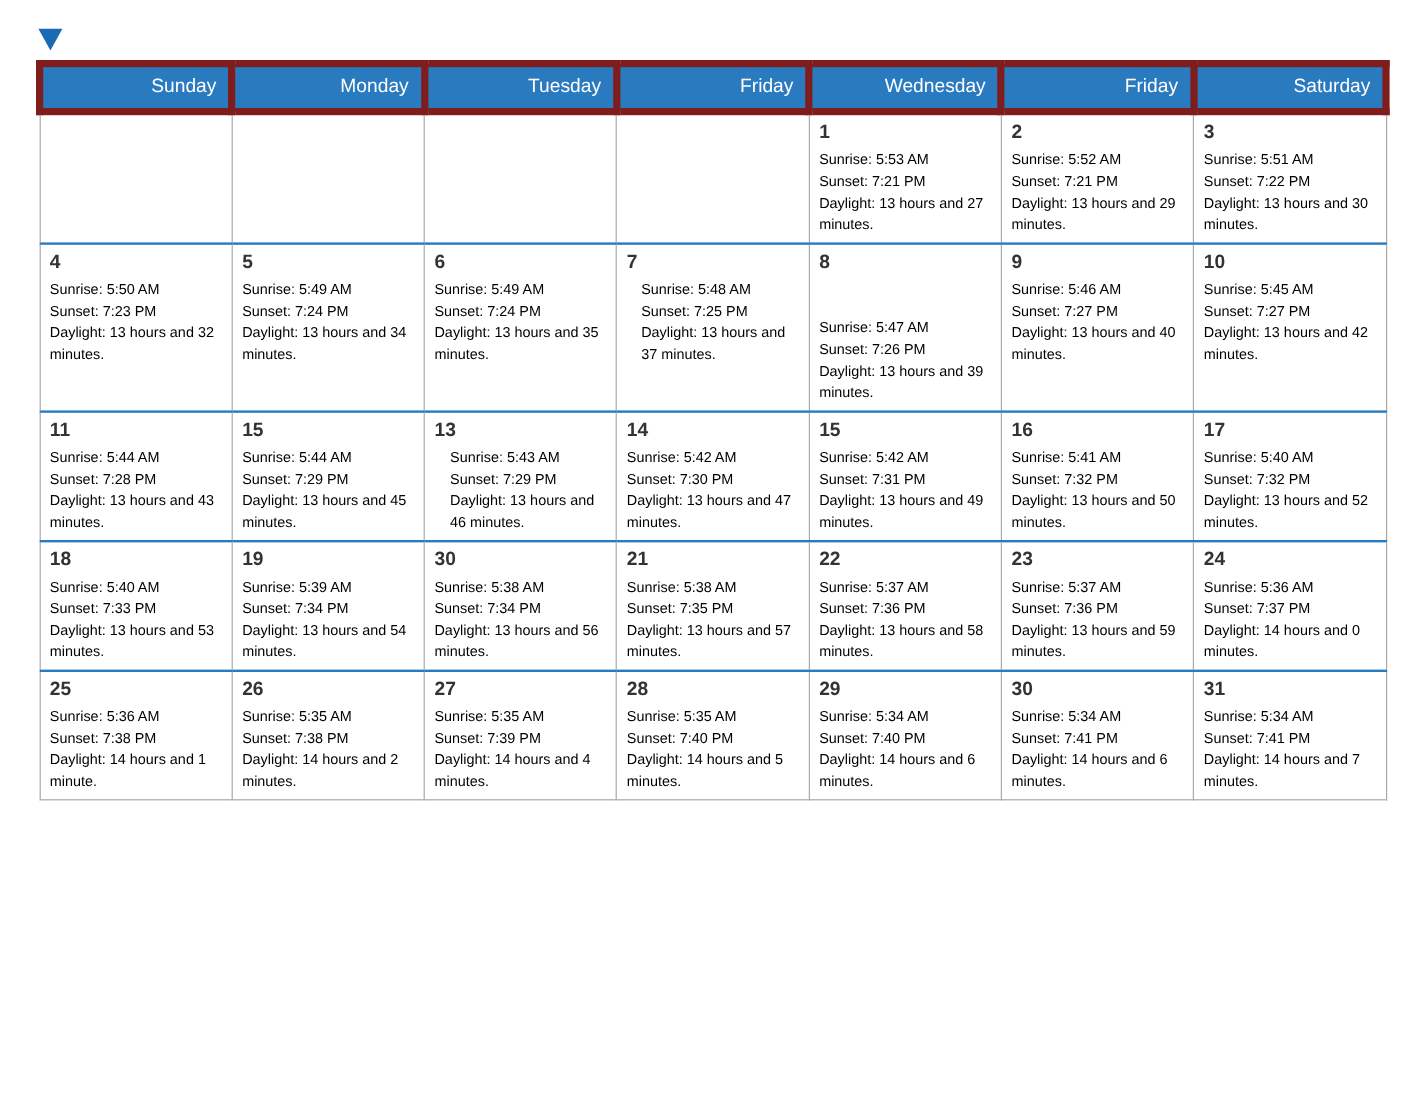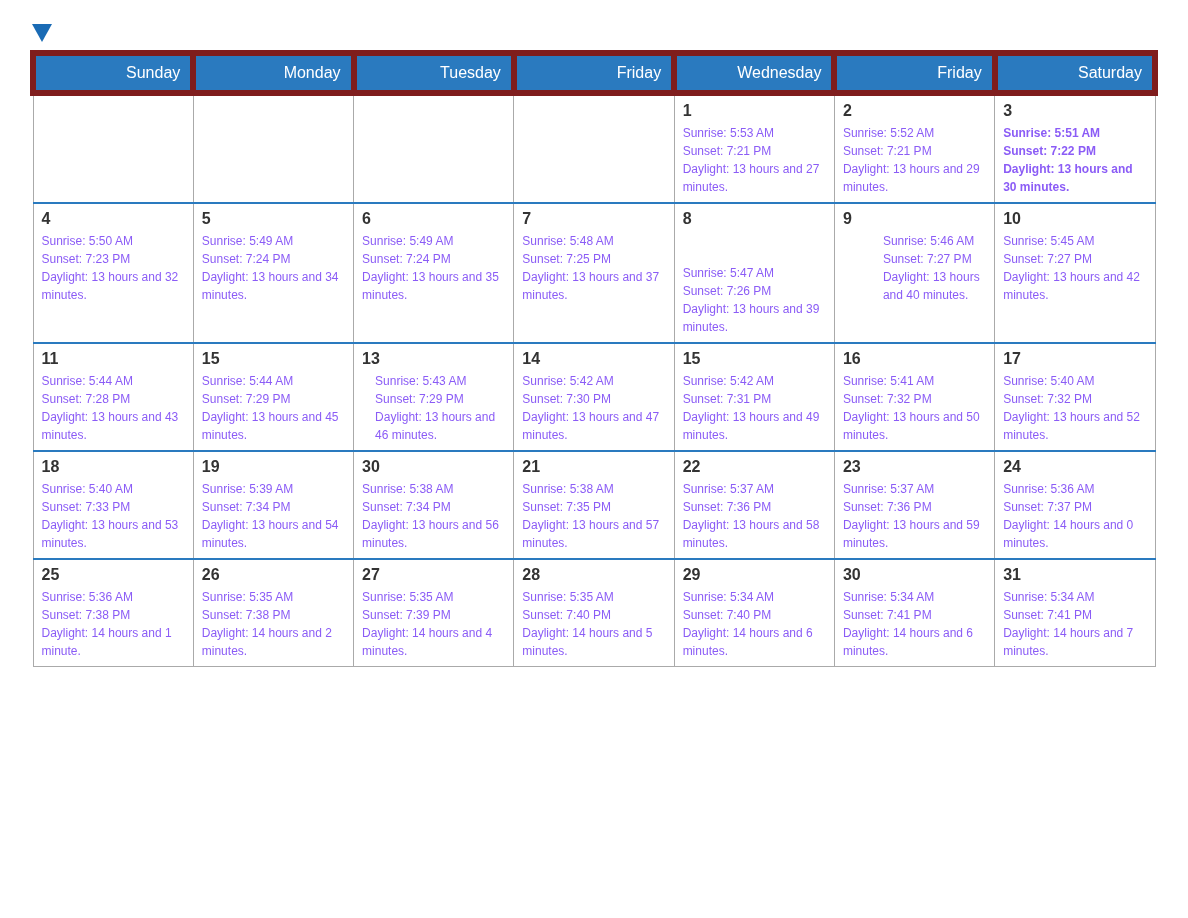--- a/index.html
+++ b/index.html
@@ -65,21 +65,21 @@
       min-height: 100px;
     }
     .day-number {
       font-size: 16px;
       font-weight: bold;
       color: #333;
       margin-bottom: 4px;
     }
     .day-info {
       font-size: 12px;
-      color: #8b5cf6;
+      color: #000000;
       line-height: 1.5;
     }
     .empty-cell {
       background: #fff;
     }
     tr.week-row td {
       border-top: 2px solid #2a7abf;
     }
   </style>
 </head>
@@ -126,21 +126,21 @@
 Daylight: 13 hours and 27 minutes.</div>
         </td>
         <td>
           <div class="day-number">2</div>
           <div class="day-info" style="white-space: pre-line;">Sunrise: 5:52 AM
 Sunset: 7:21 PM
 Daylight: 13 hours and 29 minutes.</div>
         </td>
         <td>
           <div class="day-number">3</div>
-          <div class="day-info" style="white-space: pre-line; font-weight: bold;">Sunrise: 5:51 AM
+          <div class="day-info" style="white-space: pre-line;">Sunrise: 5:51 AM
 Sunset: 7:22 PM
 Daylight: 13 hours and 30 minutes.</div>
         </td>
       </tr>
       <tr class="week-row">
         <td>
           <div class="day-number">4</div>
           <div class="day-info" style="white-space: pre-line;">Sunrise: 5:50 AM
 Sunset: 7:23 PM
 Daylight: 13 hours and 32 minutes.</div>
@@ -152,33 +152,33 @@
 Daylight: 13 hours and 34 minutes.</div>
         </td>
         <td>
           <div class="day-number">6</div>
           <div class="day-info" style="white-space: pre-line;">Sunrise: 5:49 AM
 Sunset: 7:24 PM
 Daylight: 13 hours and 35 minutes.</div>
         </td>
         <td>
           <div class="day-number">7</div>
-          <div class="day-info" style="white-space: pre-line;">Sunrise: 5:48 AM
+          <div class="day-info" style="white-space: pre-line; margin-left: 12px;">Sunrise: 5:48 AM
 Sunset: 7:25 PM
 Daylight: 13 hours and 37 minutes.</div>
         </td>
         <td>
           <div class="day-number">8</div>
           <div class="day-info" style="white-space: pre-line; margin-top: 36px;">Sunrise: 5:47 AM
 Sunset: 7:26 PM
 Daylight: 13 hours and 39 minutes.</div>
         </td>
         <td>
           <div class="day-number">9</div>
-          <div class="day-info" style="white-space: pre-line; margin-left: 40px;">Sunrise: 5:46 AM
+          <div class="day-info" style="white-space: pre-line;">Sunrise: 5:46 AM
 Sunset: 7:27 PM
 Daylight: 13 hours and 40 minutes.</div>
         </td>
         <td>
           <div class="day-number">10</div>
           <div class="day-info" style="white-space: pre-line;">Sunrise: 5:45 AM
 Sunset: 7:27 PM
 Daylight: 13 hours and 42 minutes.</div>
         </td>
       </tr>

